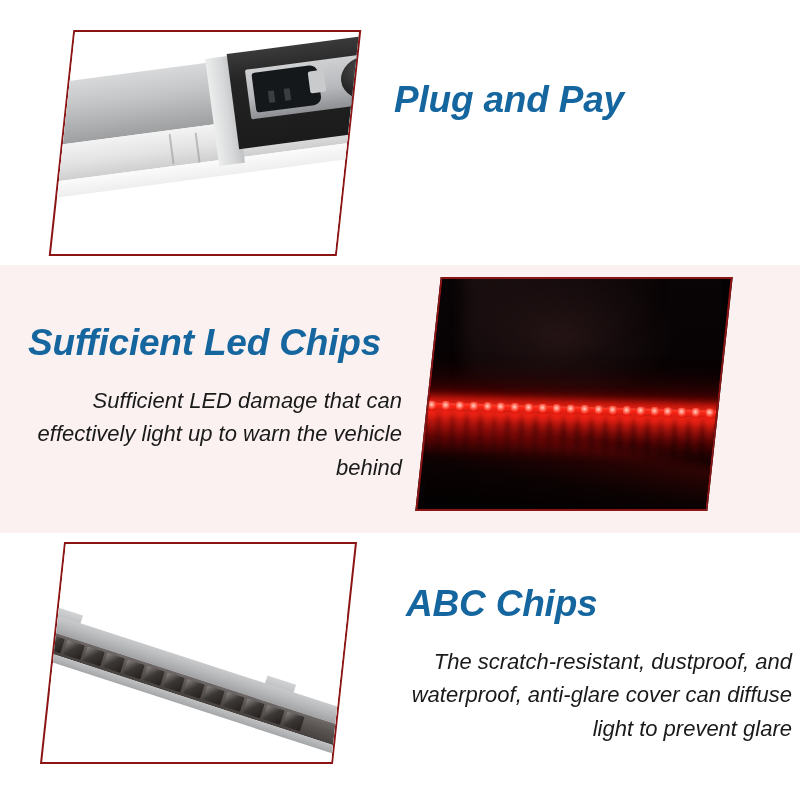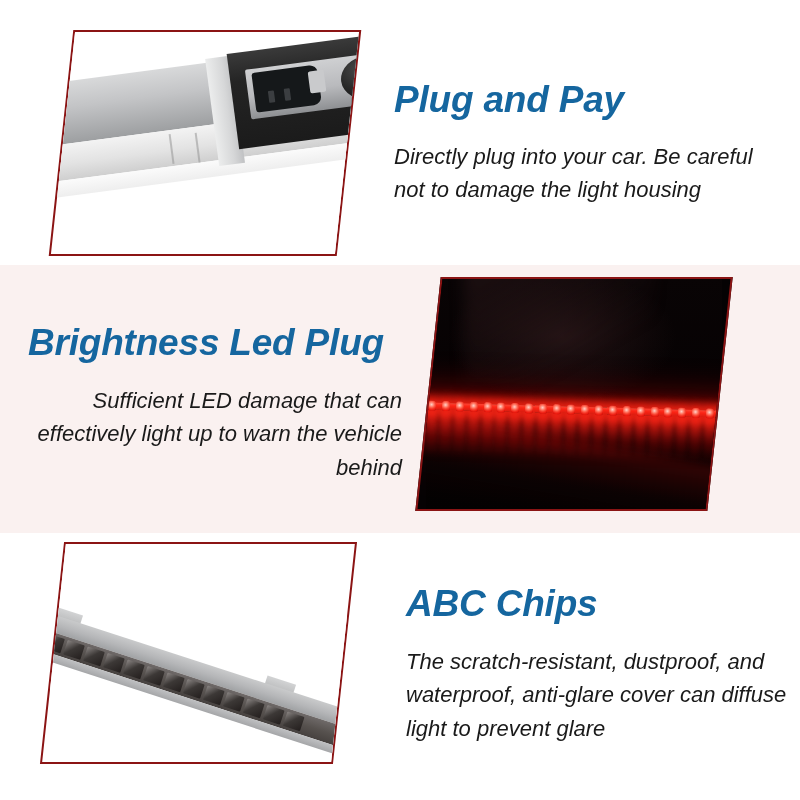--- a/index.html
+++ b/index.html
@@ -289,21 +289,21 @@
     line-height: 1.52;
   }
 
   #heading-1 { left: 394px; top: 79px; }
   #body-1    { left: 394px; top: 140px; width: 392px; text-align: left; }
 
   #heading-2 { left: 28px;  top: 322px; }
   #body-2    { left: 16px;  top: 384px; width: 386px; text-align: right; }
 
   #heading-3 { left: 406px; top: 583px; }
-  #body-3    { left: 406px; top: 645px; width: 386px; text-align: left; }
+  #body-3    { left: 406px; top: 645px; width: 386px; text-align: right; }
 </style>
 </head>
 <body>
 
 <div id="page">
 
   <div class="band" id="band-1"></div>
   <div class="band" id="band-2"></div>
   <div class="band" id="band-3"></div>
 
@@ -325,23 +325,22 @@
             <div class="grommet-round"></div>
 
           </div>
         </div>
       </div>
 
     </div>
   </div>
 
   <h2 class="heading" id="heading-1">Plug and Pay</h2>
-  <p class="body-text" id="body-1">Directly plug into your car. Be careful not to damage the light housing</p>
-
-  <h2 class="heading" id="heading-2">Brightness Led Plug</h2>
+
+  <h2 class="heading" id="heading-2">Sufficient Led Chips</h2>
   <p class="body-text" id="body-2">Sufficient LED damage that can effectively light up to warn the vehicle behind</p>
 
   <div class="photo-frame frame-skew" id="frame-leds">
     <div class="photo-inner" id="photo-leds">
       <div class="dark-shape"></div>
       <div class="led-floor"></div>
       <div class="led-rail">
         <div class="led-core"></div>
         <div id="led-dots">
             <div class="led-dot" style="left: 4px;"></div>

